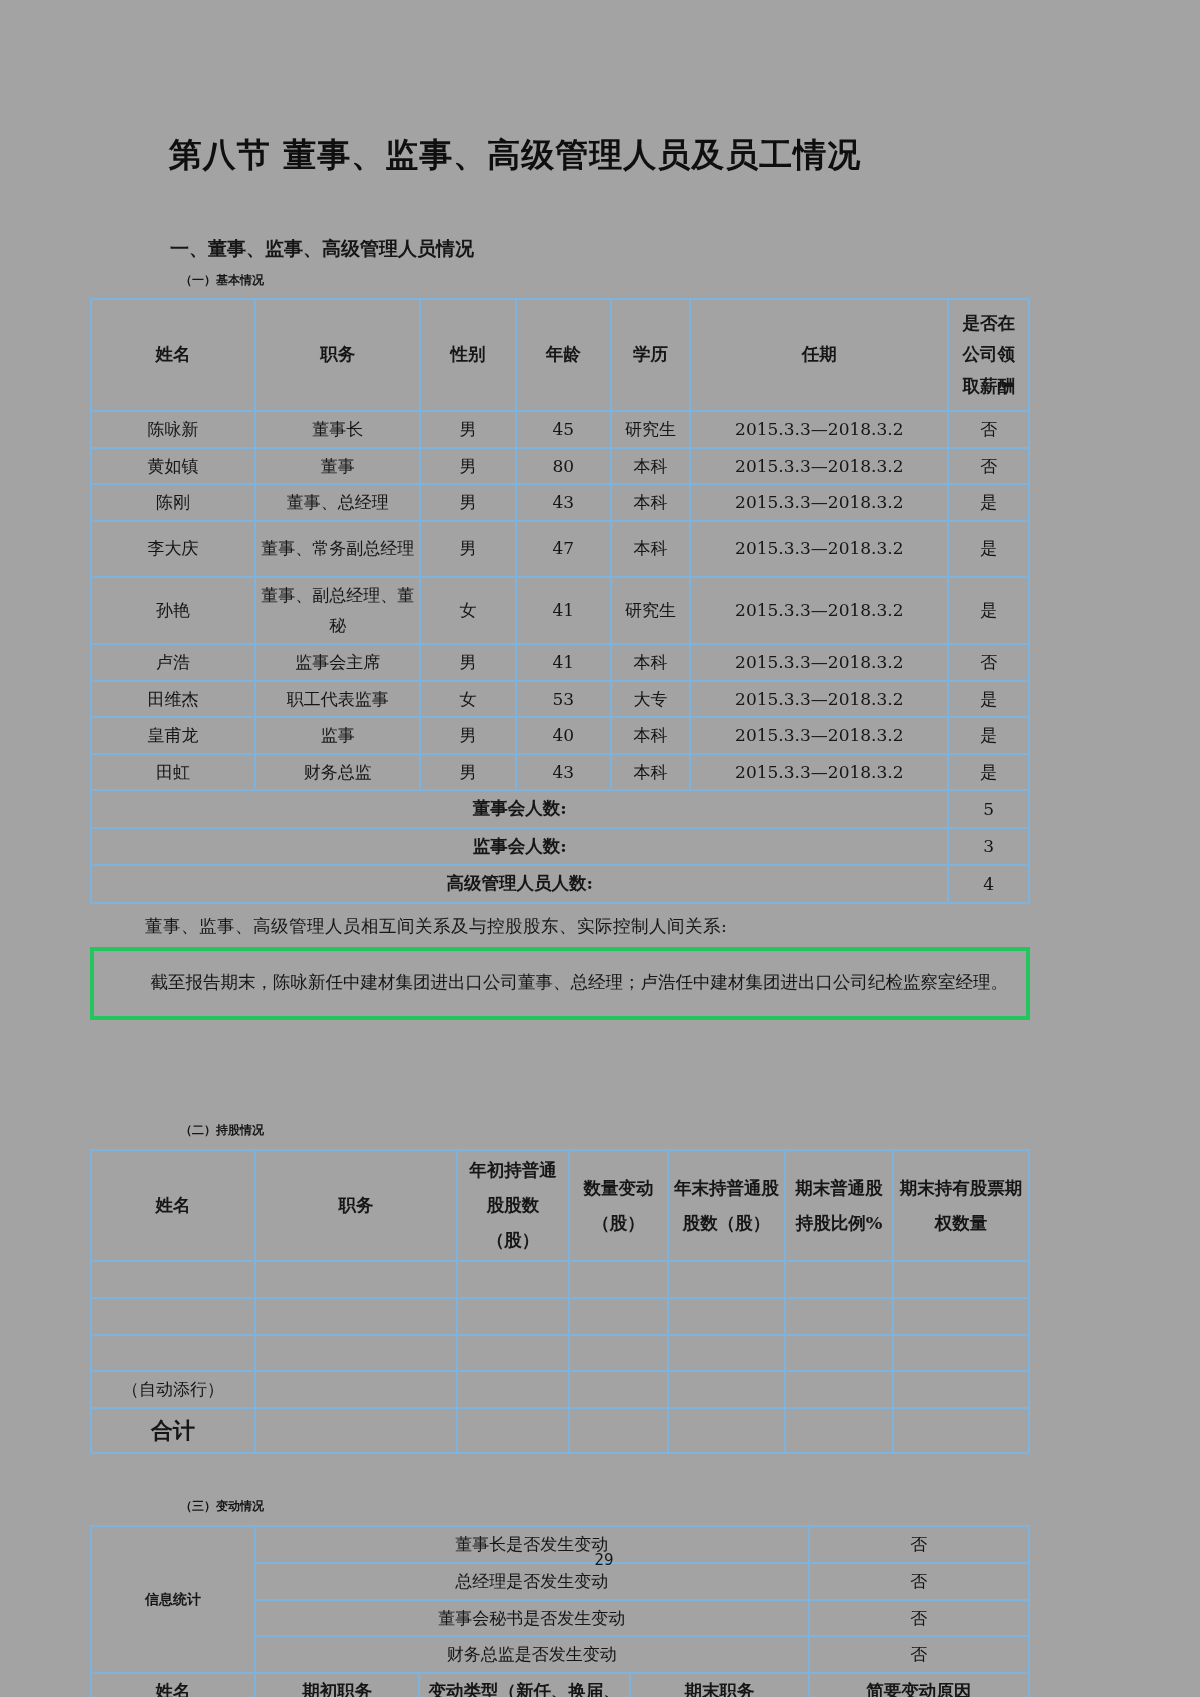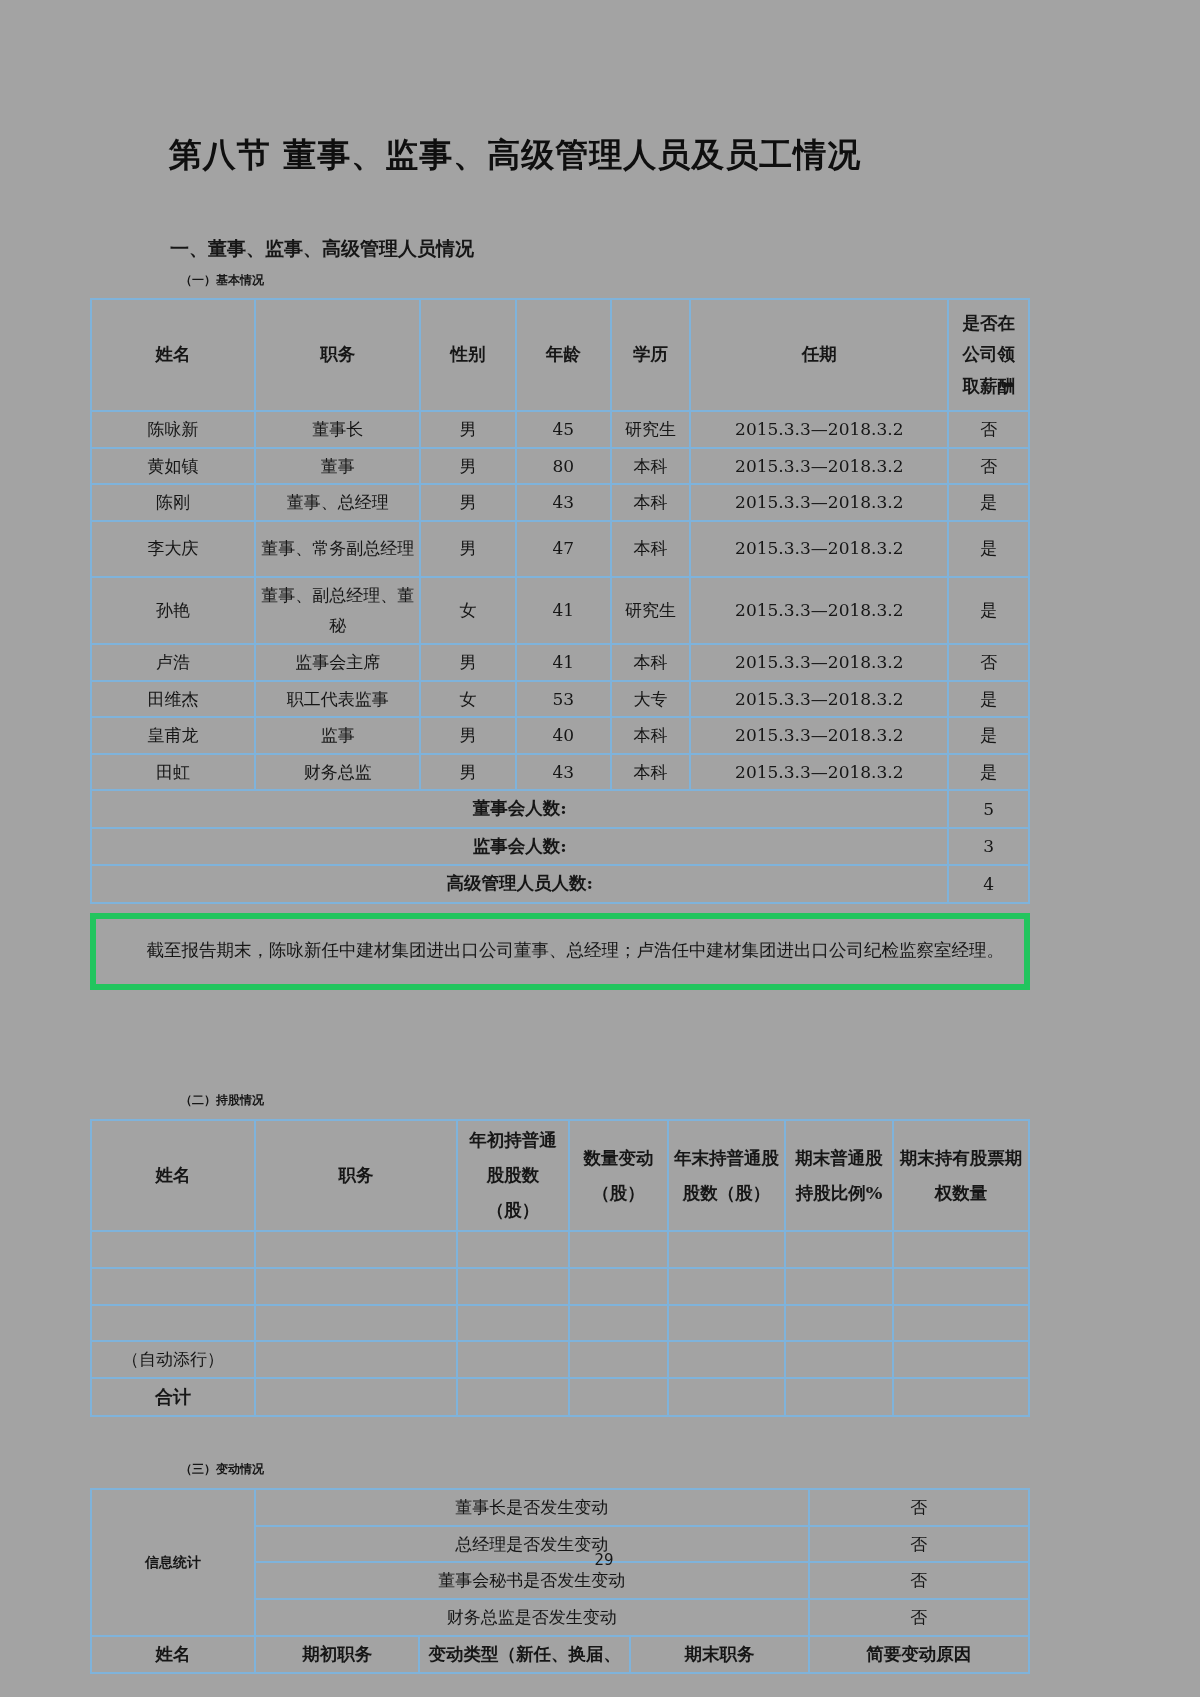--- a/index.html
+++ b/index.html
@@ -60,33 +60,34 @@
   .t1 tr.summary td:first-child { font-weight: 700; font-size: 17.5px; }
   
   .rel-label {
     margin: 10px 0 0 145px;
     font-size: 17.5px;
     letter-spacing: 0.5px;
   }
   .note-box {
     width: 940px;
     margin: 9px 0 0 90px;
-    border: 6px solid #22c55e;
+    border: 4px solid #22c55e;
     padding: 9px 12px 12px 12px;
     font-size: 17.5px;
     line-height: 2.55;
     text-indent: 2.2em;
+    text-align: center;
   }
   
   .sec2-heading { margin-top: 102px; }
   .t2 { margin-top: 10px; }
   .t2 thead tr { height: 84px; }
   .t2 thead th { line-height: 2.0; }
   .t2 tbody tr { height: 34px; padding-left: 12px; }
-  .t2 td.total-cell { font-weight: 700; font-size: 18px; }
+  .t2 td.total-cell { font-weight: 700; font-size: 22px; }
   
   .sec3-heading { margin-top: 44px; }
   .t3 { margin-top: 10px; }
   .t3 tr { height: 33px; }
   .t3 .stats-label-cell { font-weight: 700; font-size: 14px; }
   .t3 tr.detail-header { height: 37px; }
   .page-number {
     position: absolute;
     left: 0;
     width: 1200px;
@@ -218,20 +219,21 @@
           <td colspan="6">监事会人数:</td>
           <td>3</td>
         </tr>
         <tr class="summary">
           <td colspan="6">高级管理人员人数:</td>
           <td>4</td>
         </tr>
       </tbody>
   </table>
 
+  <div class="rel-label">董事、监事、高级管理人员相互间关系及与控股股东、实际控制人间关系:</div>
   <div class="note-box">
     <span>截至报告期末，陈咏新任中建材集团进出口公司董事、总经理；卢浩任中建材集团进出口公司纪检监察室经理。</span>
   </div>
 
   <div class="h-level2 sec2-heading">（二）持股情况</div>
 
   <table class="t2">
     <colgroup>
       <col style="width:17.5%">
         <col style="width:21.5%">

